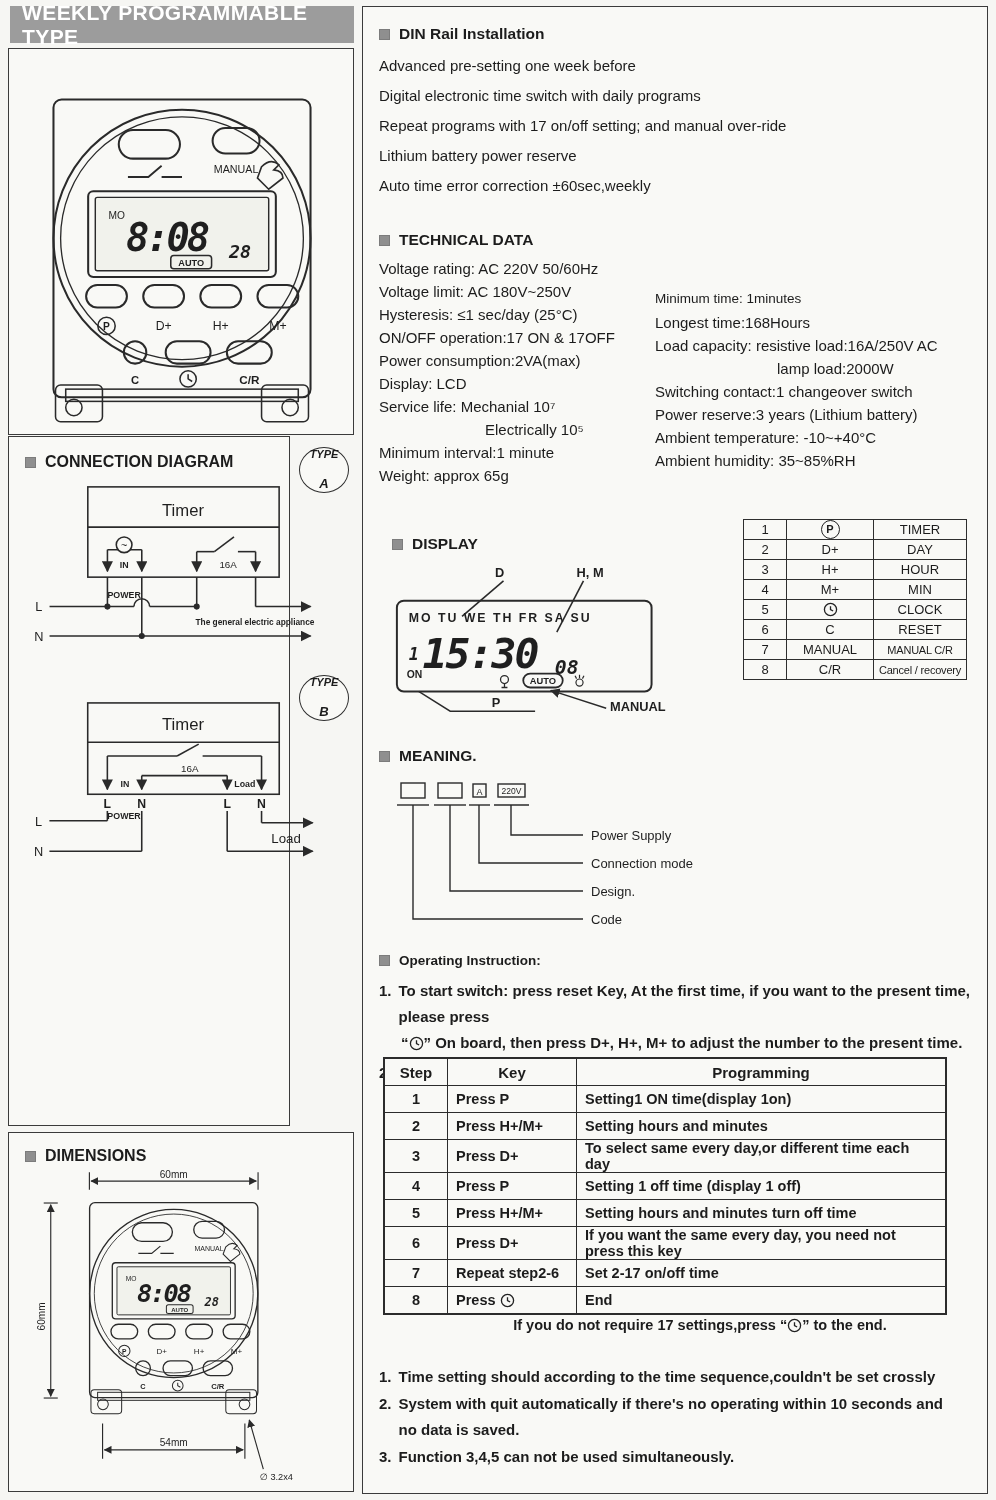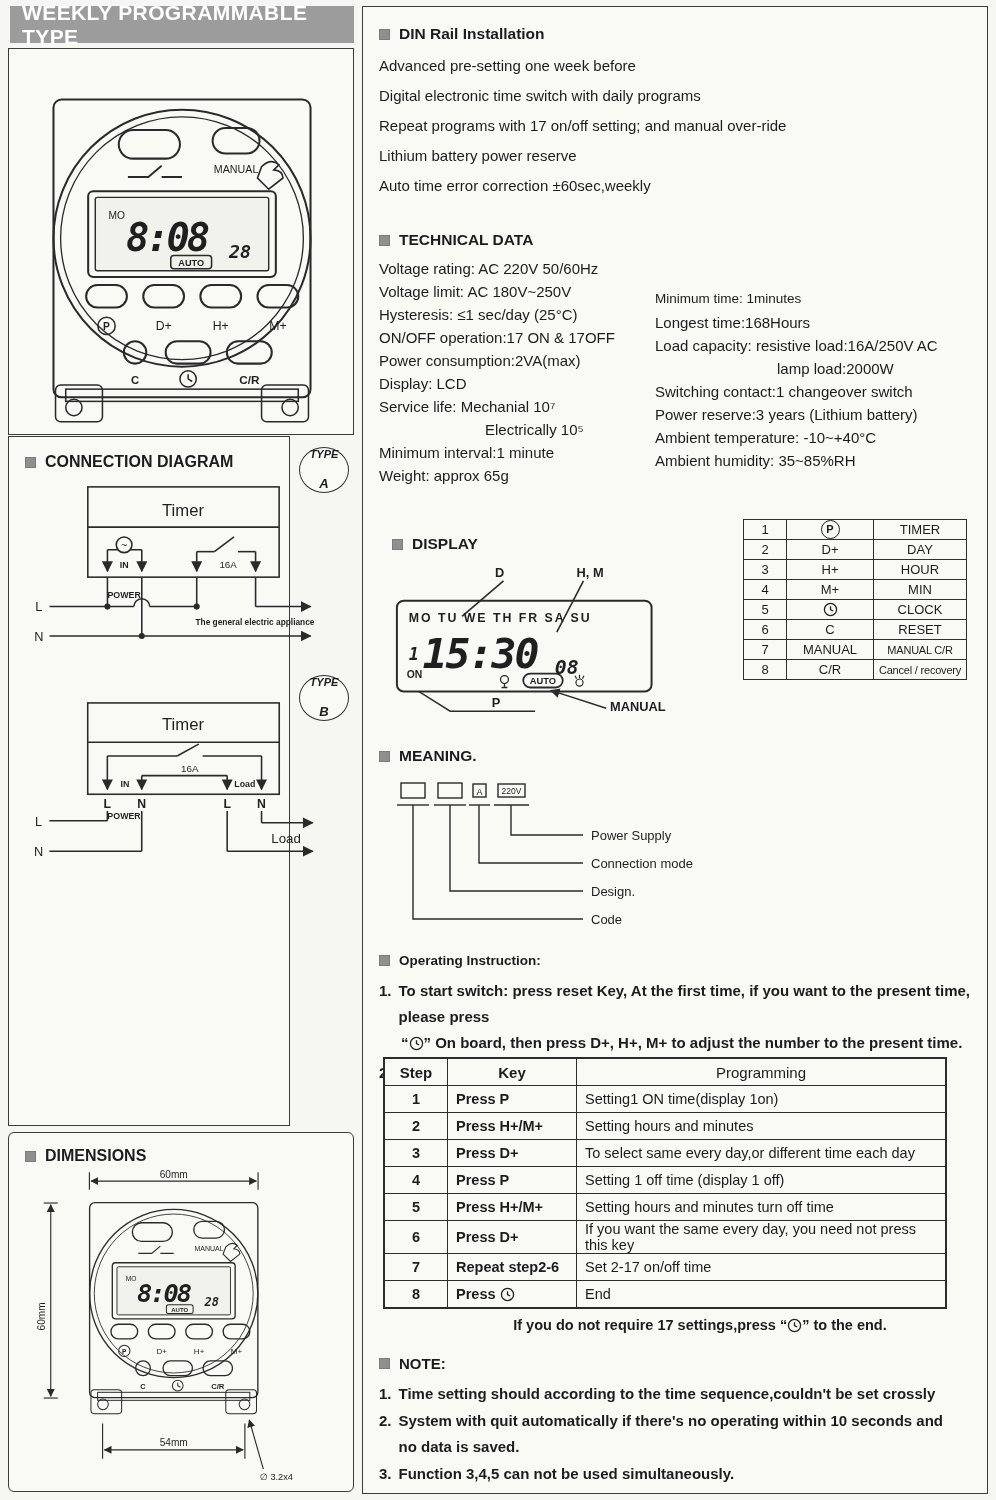--- a/index.html
+++ b/index.html
@@ -28,21 +28,21 @@
   .keytbl .c1{width:36px;} .keytbl .c2{width:80px;} .keytbl .c3{width:86px;}
   .keytbl .fn-sm{font-size:11px;letter-spacing:-.2px;}
   .circp{display:inline-flex;width:17px;height:17px;border:1.3px solid #222;border-radius:50%;
          align-items:center;justify-content:center;font-size:11px;font-weight:bold;line-height:1;}
   .clk{width:15px;height:15px;vertical-align:-2.5px;}
   .progtbl{position:absolute;font-size:14.5px;background:#f9f9f6;border:2px solid #2c2c2c;}
   .progtbl th,.progtbl td{border:1px solid #2c2c2c;height:26px;padding:0 8px;}
   .progtbl th{font-size:15px;}
   .progtbl .step{width:46px;text-align:center;font-weight:bold;}
   .progtbl .key{width:112px;font-weight:bold;}
-  .progtbl .prog{font-weight:400;margin-top:21px;}
+  .progtbl .prog{font-weight:700;margin-top:21px;}
   .tbl-footer{position:absolute;font-weight:bold;font-size:14.5px;text-align:center;}
   .op-row{display:flex;gap:7px;font-size:15px;font-weight:600;line-height:26px;}
   .op-row .no{font-weight:bold;}
   .note-row{display:flex;gap:7px;font-size:15px;font-weight:600;line-height:26px;margin-bottom:1px;}
   .note-row .no{font-weight:bold;}
   .note-row .txt{flex:1;}
   .typeoval{position:absolute;width:48px;height:44px;border:1.3px solid #2e2e2e;border-radius:50%;
             display:flex;flex-direction:column;align-items:center;justify-content:space-between;
             font-size:11px;font-weight:bold;line-height:1.15;background:#f9f9f6;font-style:italic;}
   svg text{font-family:"Liberation Sans",sans-serif;fill:#1f1f1f;stroke:none;}
@@ -186,21 +186,21 @@
         <line x1="132" y1="155" x2="132" y2="114"></line>
         <line x1="219" y1="114" x2="219" y2="155"></line>
         <line x1="219" y1="155" x2="306" y2="155" marker-end="url(#arr)"></line>
         <line x1="254" y1="114" x2="254" y2="126"></line>
         <line x1="254" y1="126" x2="306" y2="126" marker-end="url(#arr)"></line>
         <text x="264" y="147" font-size="13.5">Load</text>
       </g>
     </svg>
   </div>
 
-  <div class="panel" style="left:8px;top:1132px;width:346px;height:360px;border-radius:6px;">
+  <div class="panel" style="left:8px;top:1132px;width:346px;height:360px;">
     <div class="sec-h abs" style="left:16px;top:14px;">
       <span class="sq"></span>
       <span>DIMENSIONS</span>
     </div>
     <svg class="abs" style="left:24px;top:34px;" width="292" height="318" viewBox="0 0 332 362">
       <use href="#device-art" transform="translate(46,30) scale(0.76)"></use>
       <g stroke="#2a2a2a" fill="none" stroke-width="1.3">
         <line x1="64" y1="6" x2="64" y2="26"></line>
         <line x1="256" y1="6" x2="256" y2="26"></line>
         <line x1="66" y1="16" x2="254" y2="16" marker-start="url(#arr)" marker-end="url(#arr)"></line>
@@ -454,24 +454,20 @@
       </tbody>
     </table>
     <div class="tbl-footer" style="left:20px;top:1310px;width:564px;padding-left:70px;box-sizing:border-box;">
       <span>If you do not require 17 settings,press “</span><svg class="clk" viewBox="0 0 16 16">
           <circle cx="8" cy="8" r="6.5" fill="none" stroke="#222" stroke-width="1.4"></circle>
           <path d="M8 4.5V8l2.8 1.6" fill="none" stroke="#222" stroke-width="1.4"></path>
         </svg><span>” to the end.</span>
     </div>
 
     <div class="abs" style="left:16px;top:1348px;width:596px;">
-      <div class="sec-h" style="font-size:15px;">
-        <span class="sq"></span>
-        <span>NOTE:</span>
-      </div>
       <div style="margin-top:9px;">
         <div class="note-row">
           <span class="no">1.</span>
           <span class="txt">Time setting should according to the time sequence,couldn't be set crossly</span>
         </div>
         <div class="note-row">
           <span class="no">2.</span>
           <span class="txt" style="max-width:560px;flex:0 1 560px;">System with quit automatically if there's no operating within 10 seconds and no data is saved.</span>
         </div>
         <div class="note-row">

